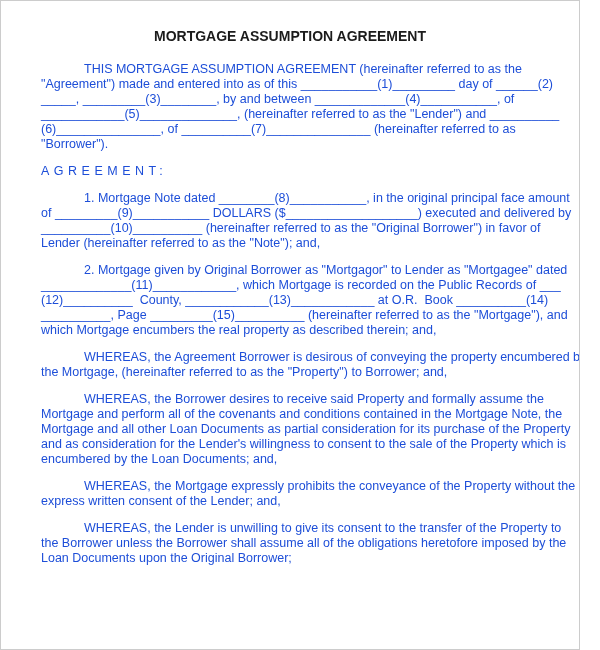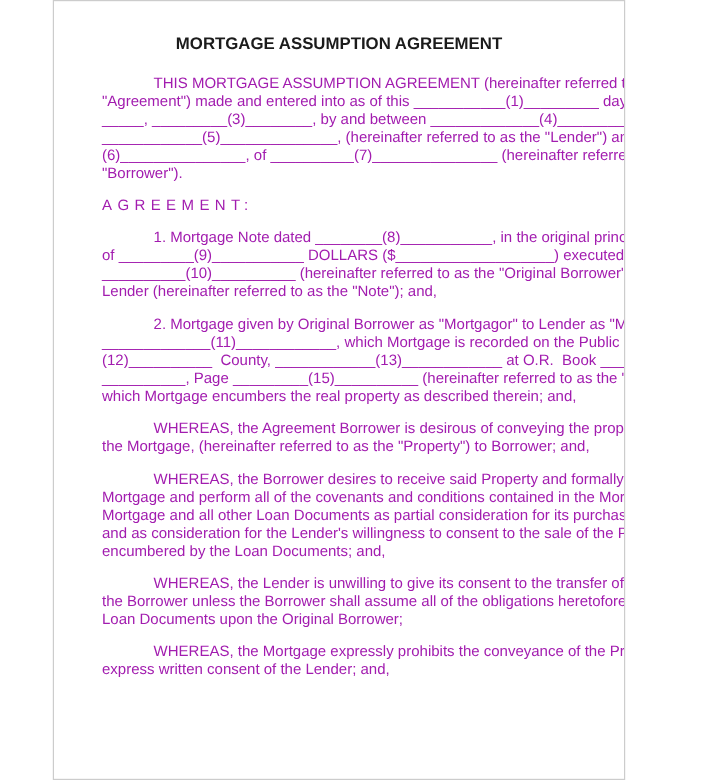--- a/index.html
+++ b/index.html
@@ -7,43 +7,42 @@
     padding: 0;
     background: #ffffff;
   }
   body {
     width: 600px;
     height: 650px;
     font-family: "Liberation Sans", sans-serif;
   }
   .page {
     box-sizing: border-box;
-    width: 477px;
+    width: 580px;
     height: 650px;
     background: #ffffff;
     border: 1px solid #cccccc;
     padding: 27px 14px 20px 40px;
     overflow: hidden;
     color: #1b1b1b;
-    margin-left: 44px;
   }
   .doc-title {
     font-size: 14px;
     font-weight: bold;
     text-align: center;
     margin: 0 -14px 17px -40px;
     line-height: 17px;
     color: #1b1b1b;
   }
   p.doc-par {
     margin: 0 0 12px 0;
     font-size: 12.5px;
     line-height: 15px;
     white-space: pre;
-    color: #a21caf;
+    color: #1d4ed8;
   }
   p.indent {
     text-indent: 43px;
   }
   p.witnesseth {
     letter-spacing: 4.5px;
   }
 </style>
 </head>
 <body>
@@ -74,19 +73,19 @@
 
   <p class="doc-par indent">WHEREAS, the Agreement Borrower is desirous of conveying the property encumbered by
 the Mortgage, (hereinafter referred to as the "Property") to Borrower; and,</p>
 
   <p class="doc-par indent">WHEREAS, the Borrower desires to receive said Property and formally assume the
 Mortgage and perform all of the covenants and conditions contained in the Mortgage Note, the
 Mortgage and all other Loan Documents as partial consideration for its purchase of the Property
 and as consideration for the Lender's willingness to consent to the sale of the Property which is
 encumbered by the Loan Documents; and,</p>
 
+  <p class="doc-par indent">WHEREAS, the Mortgage expressly prohibits the conveyance of the Property without the
+express written consent of the Lender; and,</p>
+
   <p class="doc-par indent">WHEREAS, the Lender is unwilling to give its consent to the transfer of the Property to
 the Borrower unless the Borrower shall assume all of the obligations heretofore imposed by the
 Loan Documents upon the Original Borrower;</p>
-
-  <p class="doc-par indent">WHEREAS, the Mortgage expressly prohibits the conveyance of the Property without the
-express written consent of the Lender; and,</p>
 </div>
 
 </body></html>

